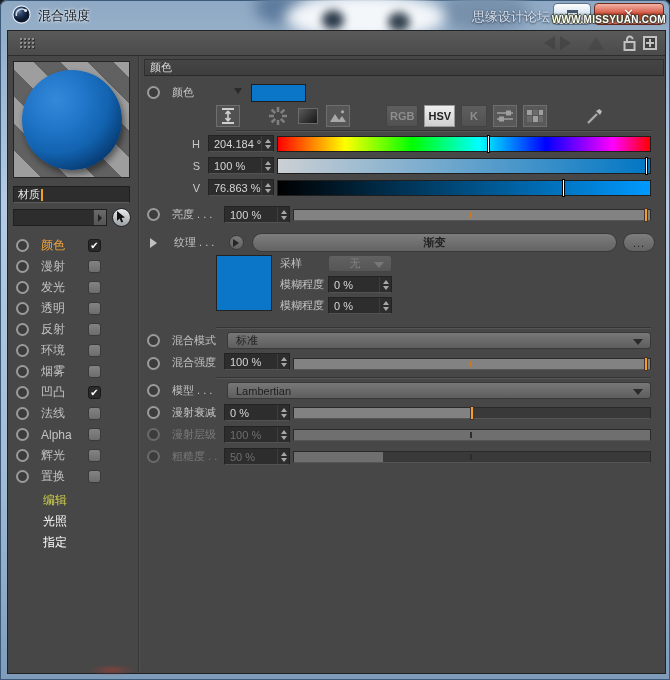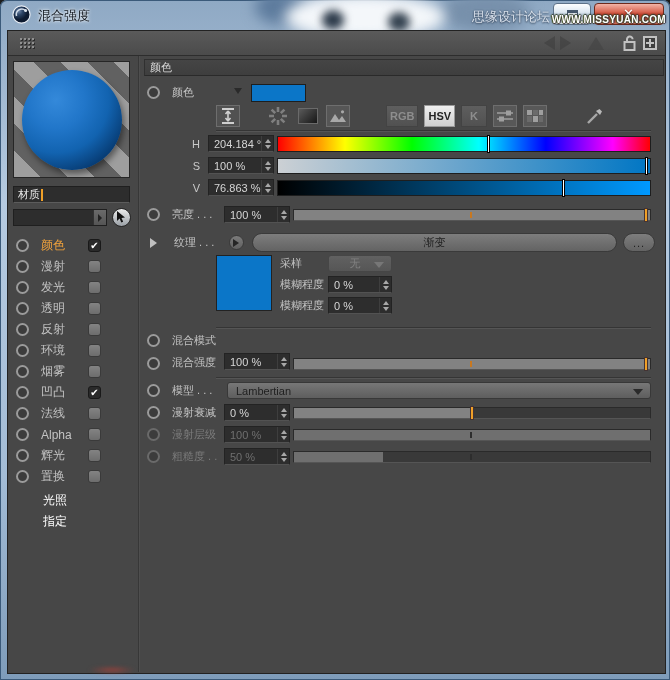--- a/index.html
+++ b/index.html
@@ -104,21 +104,21 @@
   .shandle { position:absolute; top:-2px; bottom:-2px; width:4px; background:#f0a028; border:1px solid #433; }
   .stick { position:absolute; top:2px; bottom:2px; width:2px; background:#c87820; }
   .stick.dark { background:#2d2d2d; }
   .sep { height:2px; margin:0 14px 0 72px; border-top:1px solid #353535; border-bottom:1px solid #555; }
   .expander { width:0; height:0; border:5px solid transparent; border-left:7px solid #c0c0c0; margin-left:6px; }
   .roundbtn { width:15px; height:15px; border-radius:50%; background:linear-gradient(#7b7b7b,#616161); border:1px solid #3a3a3a;
               display:flex; align-items:center; justify-content:center; margin-left:3px; }
   .roundbtn .tri { width:0; height:0; border:4px solid transparent; border-left:6px solid #252525; margin-left:3px; }
   .pill { height:19px; border-radius:10px; background:linear-gradient(#7d7d7d,#636363); border:1px solid #3a3a3a;
           color:#222; font-size:11px; display:flex; align-items:center; justify-content:center; }
-  .pill-grad { flex:1; margin-left:8px; }
+  .pill-grad { flex:1; margin-left:8px;font-weight:bold; }
   .pill-more { width:32px; margin:0 10px 0 6px; letter-spacing:1px; }
   .dropdown { flex:1; height:17px; margin:0 14px 0 3px; background:linear-gradient(#777,#5e5e5e); border:1px solid #383838;
               border-radius:3px; display:flex; align-items:center; padding-left:8px; font-size:11px; color:#1f1f1f; position:relative; }
   .dd-arrow { position:absolute; right:7px; top:6px; width:0; height:0; border:5px solid transparent; border-top:6px solid #2a2a2a; }
 
   
   .iconrow { display:flex; align-items:center; height:26px; margin:2px 0 1px 72px; gap:6px; }
   .ibtn { width:24px; height:22px; border:1px solid #6e6e6e; background:#515151; display:flex; align-items:center; justify-content:center; }
   .ibare { width:24px; height:22px; display:flex; align-items:center; justify-content:center; }
   .txtbtn { min-width:26px; height:22px; padding:0 3px; background:linear-gradient(#5e5e5e,#515151); border:1px solid #434343;
@@ -275,20 +275,21 @@
               <span class="ch-label">辉光</span>
               <span class="cb"></span>
             </div>
             <div class="ch-row">
               <span class="radio"></span>
               <span class="ch-label">置换</span>
               <span class="cb"></span>
             </div>
           </div>
         <div class="pages">
+            <div class="page hl">编辑</div>
             <div class="page">光照</div>
             <div class="page">指定</div>
           </div>
       </div>
 
       <div class="divider"></div>
 
       <div class="main">
         <div class="sec-header">
           <span>颜色</span>
@@ -454,20 +455,24 @@
               </div>
             </div>
           </div>
         </div>
 
         <div class="sep mt9"></div>
 
         <div class="row mt3">
           <span class="radio"></span>
           <span class="m-label">混合模式</span>
+          <div class="dropdown">
+            <span>标准</span>
+            <span class="dd-arrow"></span>
+          </div>
         </div>
         <div class="row mt4">
           <span class="radio"></span>
           <span class="m-label">混合强度</span>
           <div class="field">
             <span class="val">100 %</span>
             <span class="spin">
                 <span class="sp-u"></span>
                 <span class="sp-d"></span>
               </span>

